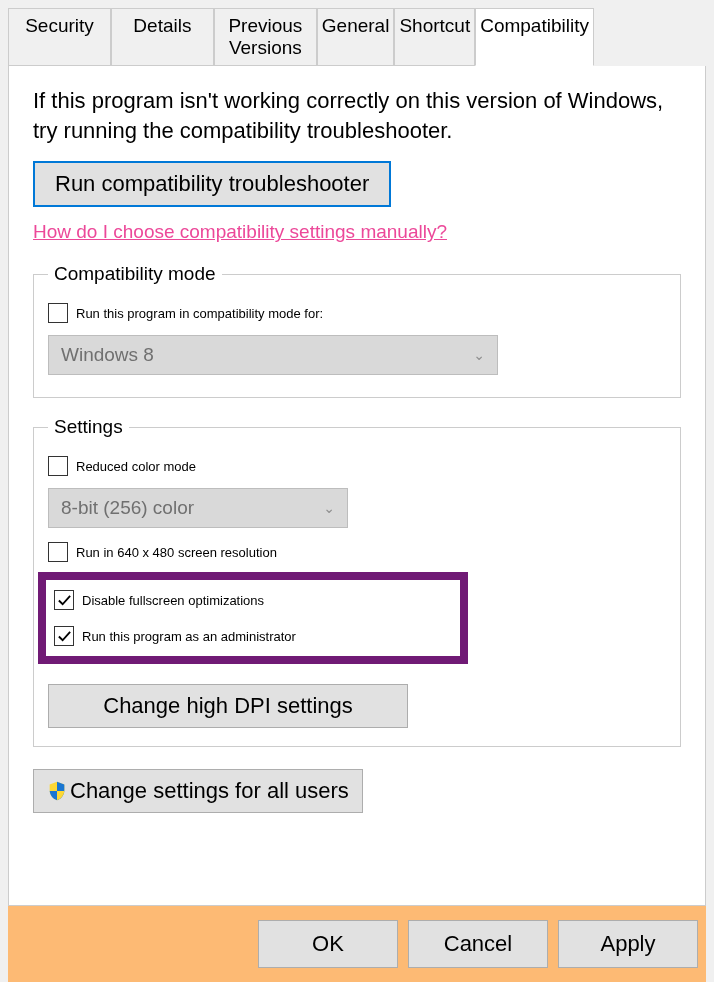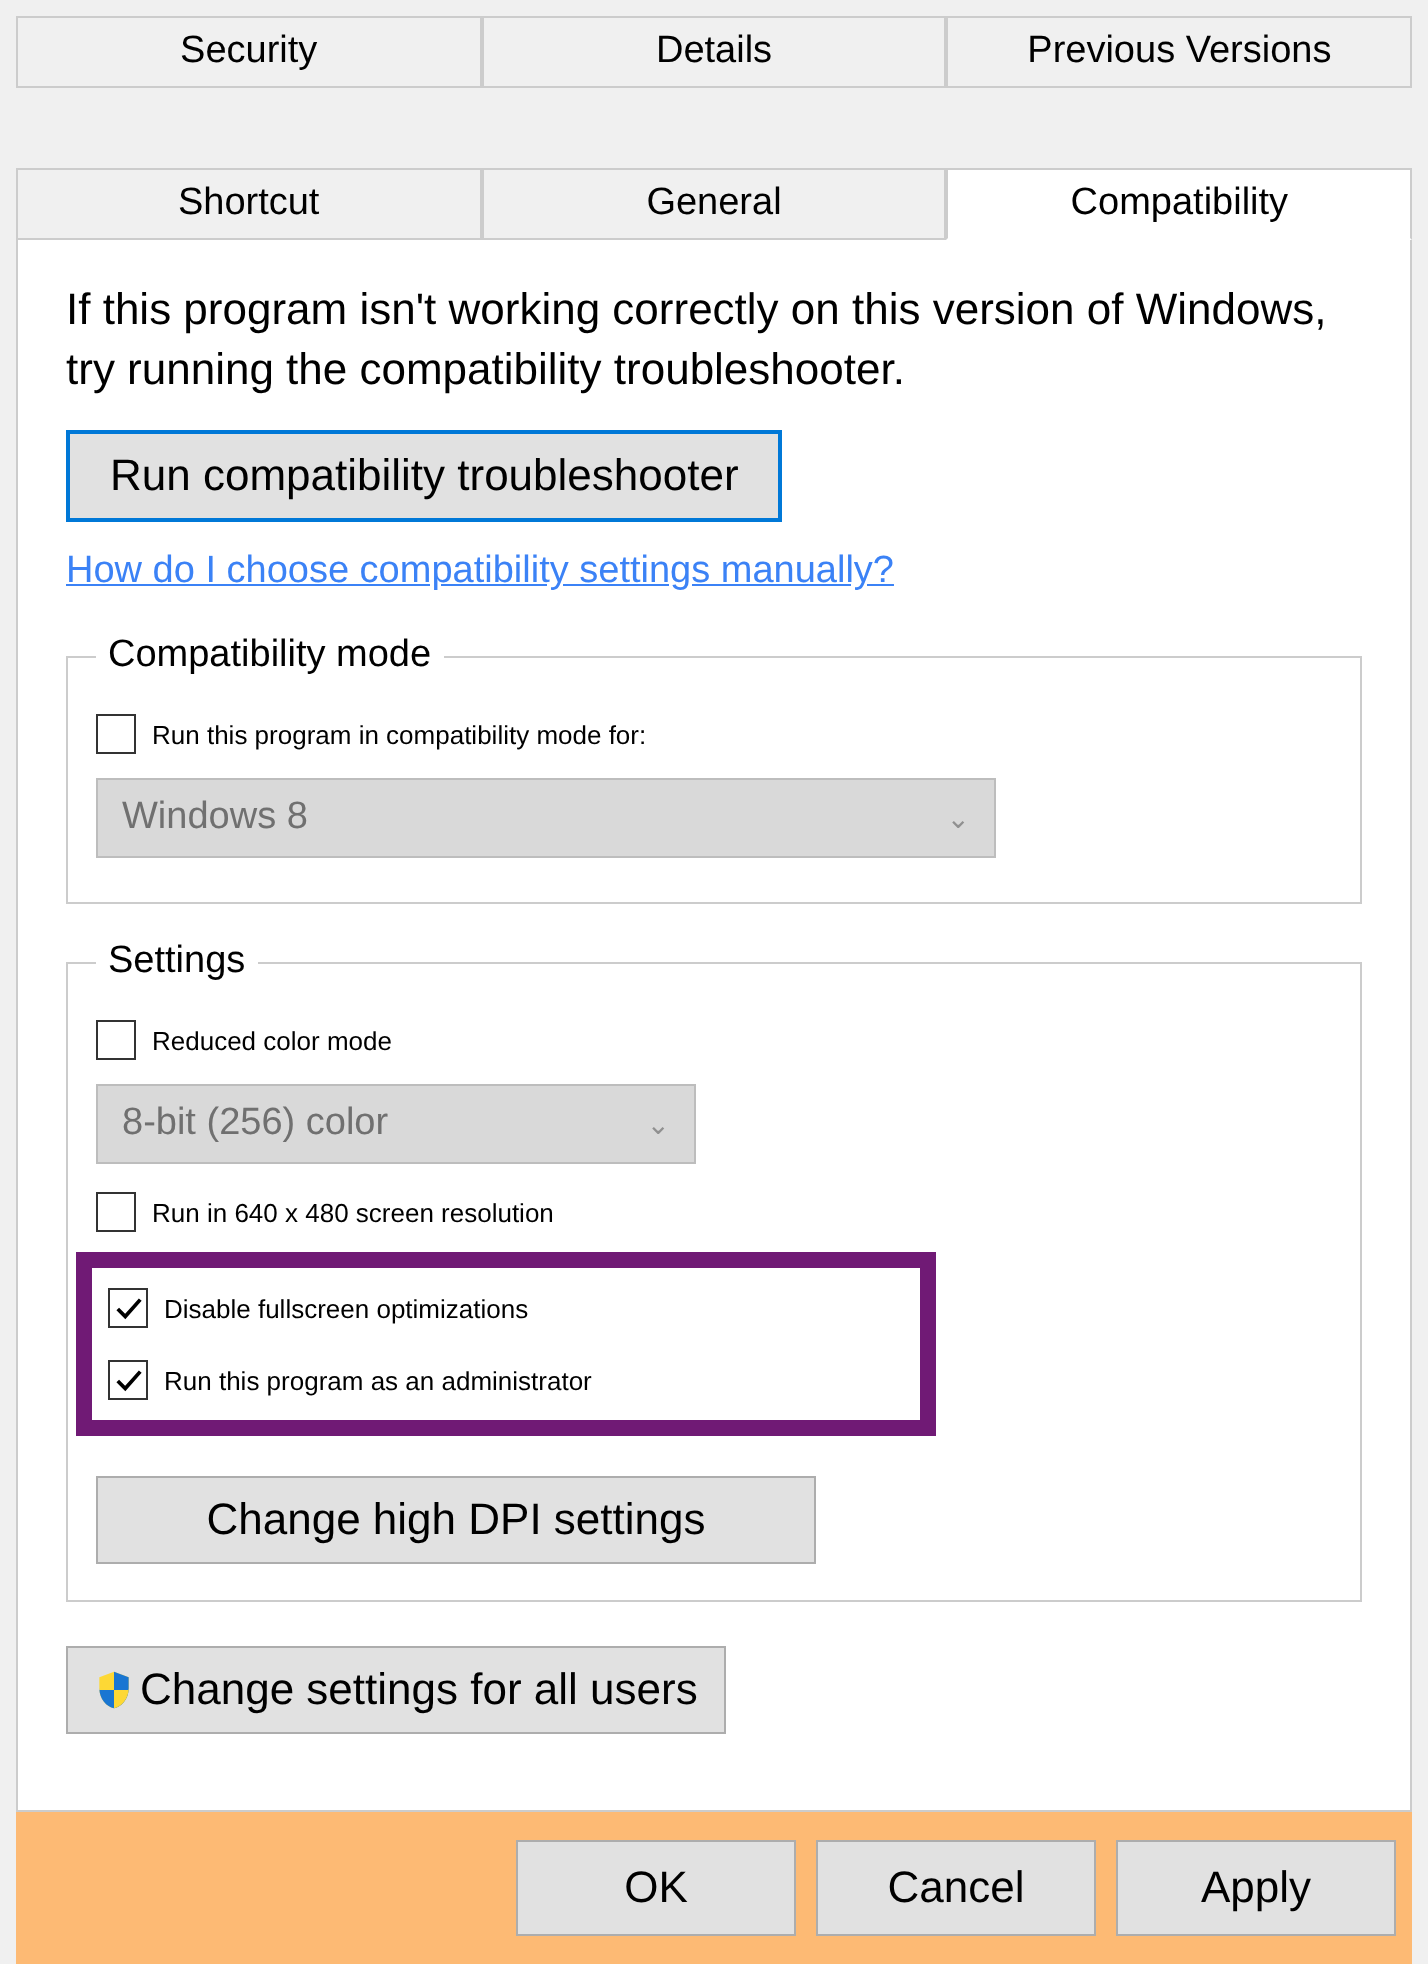--- a/index.html
+++ b/index.html
@@ -13,22 +13,21 @@
     }
     .dialog {
       background: #f0f0f0;
       padding: 8px 8px 0 8px;
       height: 100%;
       display: flex;
       flex-direction: column;
     }
     .tabs {
       display: flex;
-      flex-direction: column;
-      gap: 40px;
+      flex-direction: row;
     }
     .tab-row {
       display: flex;
     }
     .tab {
       flex: 1;
       text-align: center;
       padding: 6px 4px;
       background: #f0f0f0;
       border: 1px solid #ccc;
@@ -62,21 +61,21 @@
       cursor: pointer;
       text-align: center;
     }
     .btn-troubleshooter {
       border: 2px solid #0078d7;
       padding: 8px 20px;
       margin-bottom: 14px;
       display: inline-block;
     }
     .link {
-      color: #3b82f6;
+      color: #ec4899;
       text-decoration: underline;
       font-size: 19px;
       cursor: pointer;
       display: inline-block;
       margin-bottom: 20px;
     }
     fieldset {
       border: 1px solid #ccc;
       padding: 14px 14px 18px 14px;
       margin-bottom: 18px;
@@ -161,22 +160,22 @@
 <body>
 
 <div class="dialog">
   <div class="tabs">
     <div class="tab-row">
       <div class="tab">Security</div>
       <div class="tab">Details</div>
       <div class="tab">Previous Versions</div>
     </div>
     <div class="tab-row">
+      <div class="tab">General</div>
       <div class="tab">Shortcut</div>
-      <div class="tab">General</div>
       <div class="tab active">Compatibility</div>
     </div>
   </div>
 
   <div class="tab-content">
     <p class="intro-text">If this program isn't working correctly on this version of Windows, try running the compatibility troubleshooter.</p>
 
     <button class="btn btn-troubleshooter">Run compatibility troubleshooter</button>
 
     <div>

